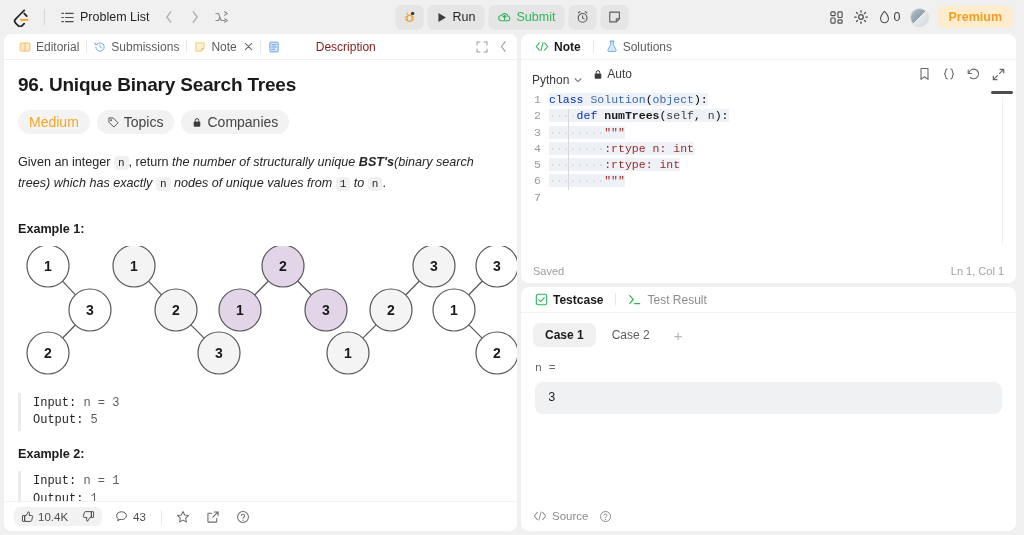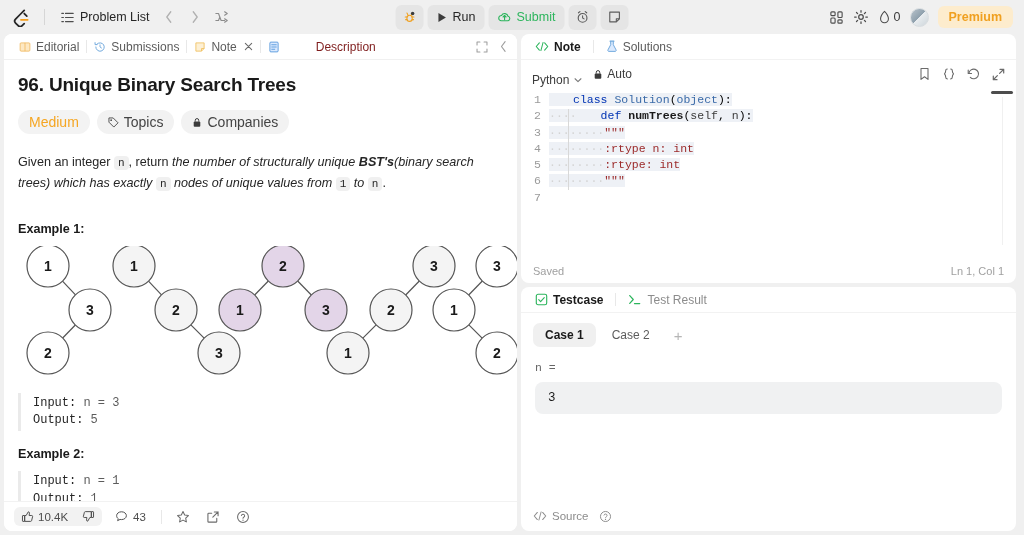--- a/index.html
+++ b/index.html
@@ -144,21 +144,21 @@
   .lang-sel { display: flex; align-items: center; gap: 4px; font-size: 12px; color: #3c3c3c; margin-top: 12px; }
   .auto { display: flex; align-items: center; gap: 4px; font-size: 12px; color: #3c3c3c; }
   .lang-right { margin-left: auto; display: flex; align-items: center; gap: 11px; color: #7a7a7a; }
 
   .editor { flex: 1; position: relative; overflow: hidden; background: #fff; }
   .code-area { display: flex; padding-top: 4px; font-family: "Liberation Mono", monospace; font-size: 11.5px; line-height: 16.3px; }
   .gutter { width: 28px; text-align: right; color: #9b9b9b; padding-right: 8px; user-select: none; flex-shrink: 0; }
   .codelines { position: relative; flex: 1; }
   .cl { white-space: pre; }
   .cl .hl { background: #eef1f6; }
-  .k { color: #0033b3; margin-left: 24px; }
+  .k { color: #0033b3; }
   .cls { color: #3a6aa8; }
   .fn { color: #1a1a1a; font-weight: 600; }
   .prm { color: #3c3c3c; }
   .ds { color: #9c2a2a; }
   .dot { color: #d4d4d4; }
   .indent-guide {
     position: absolute; left: 18.5px; top: 17px;
     width: 1px; height: 81px; background: #d8d8d8;
   }
   .v-scroll {

